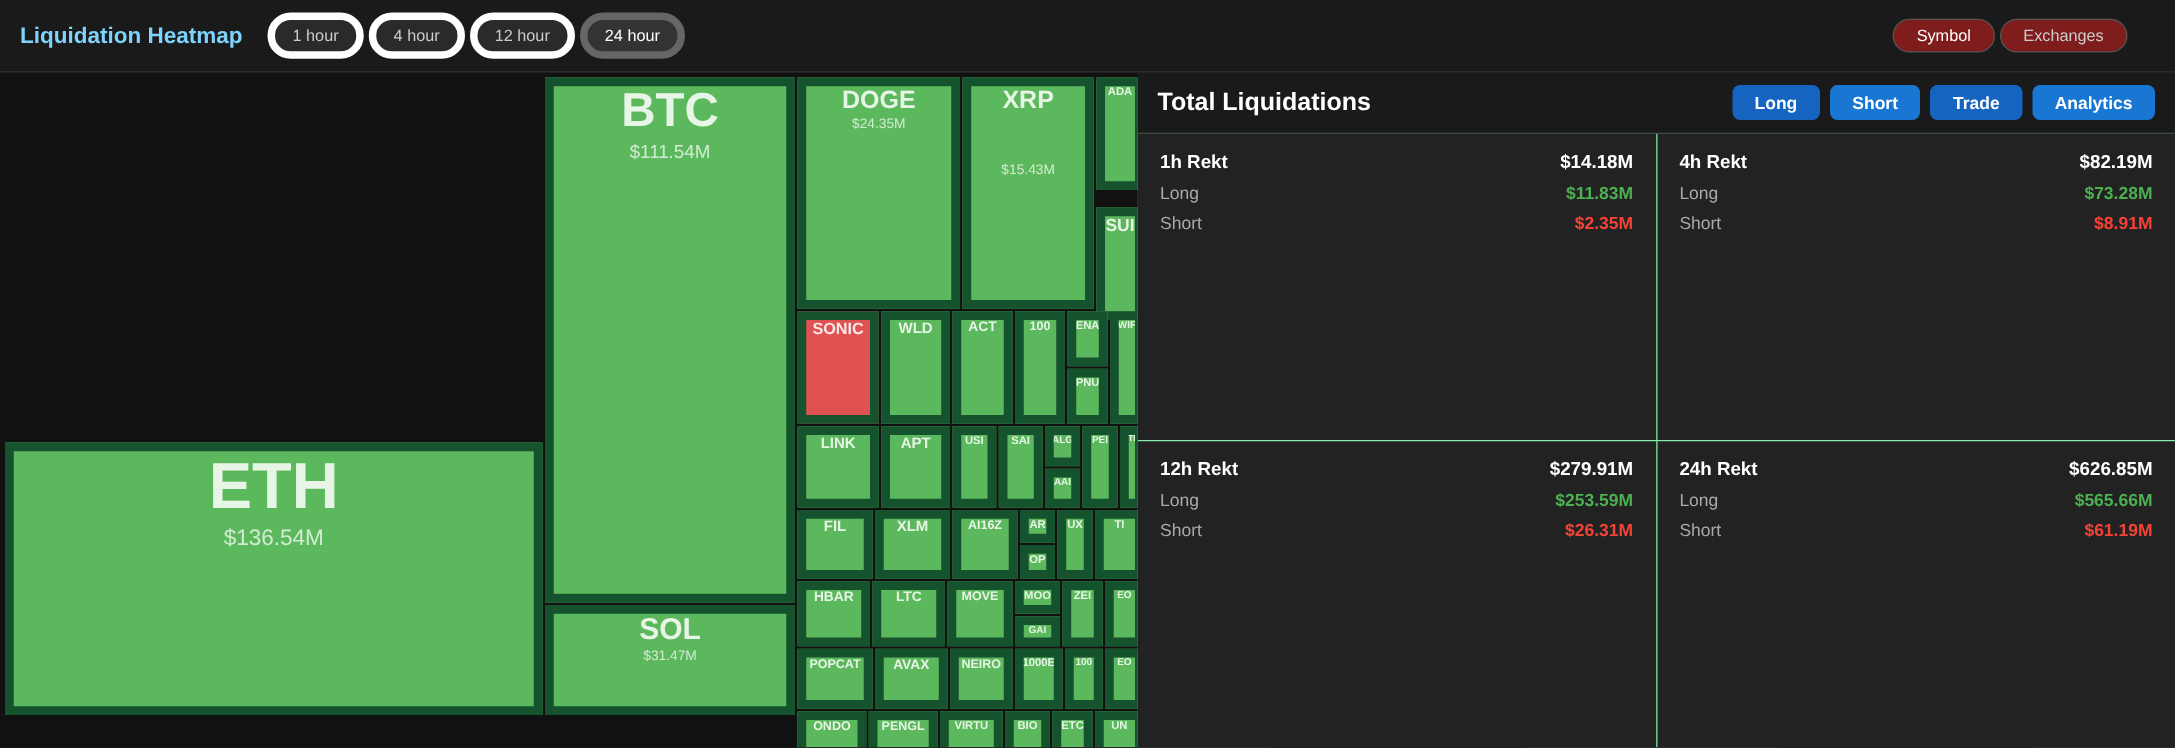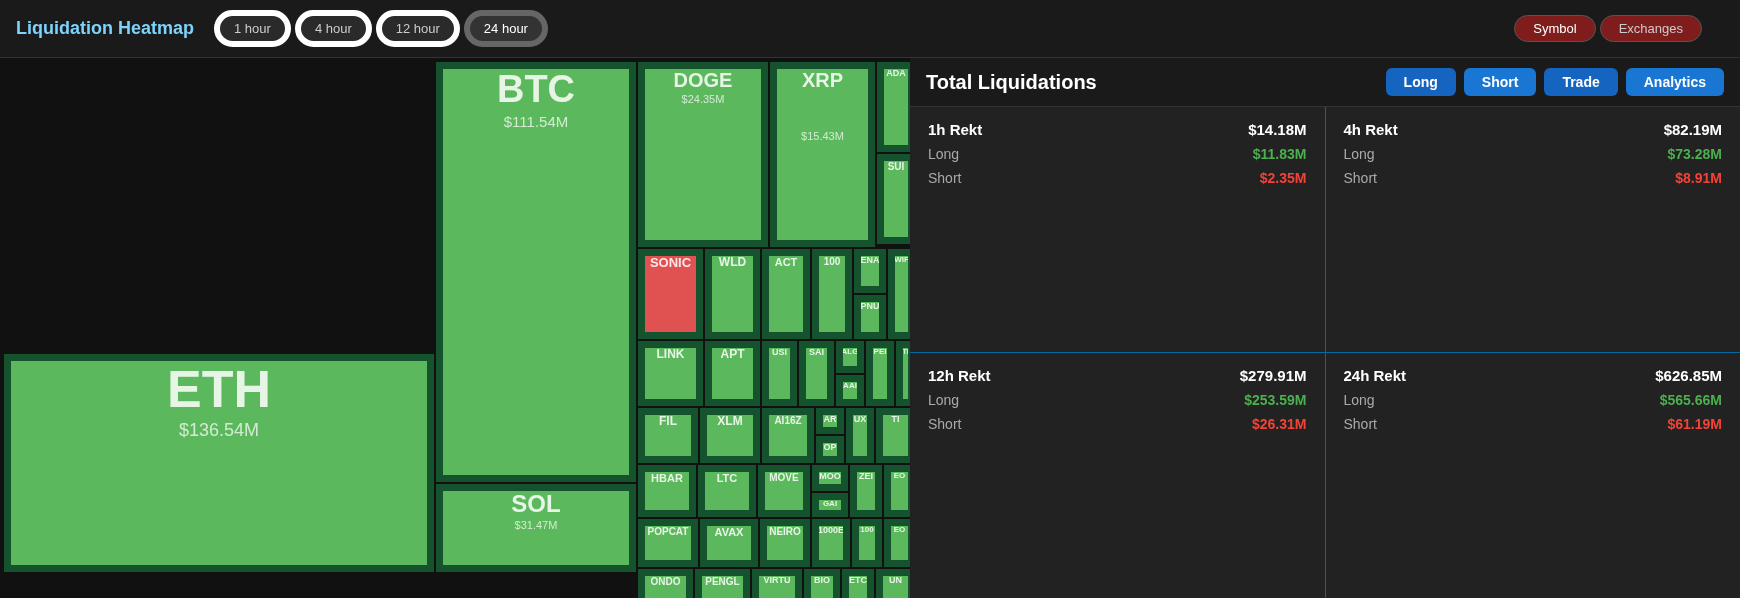--- a/index.html
+++ b/index.html
@@ -131,21 +131,21 @@
     }
     .btn-long { background: #1565c0; color: #fff; }
     .btn-short { background: #1976d2; color: #fff; }
     .btn-trade { background: #1565c0; color: #fff; }
     .btn-analytics { background: #1976d2; color: #fff; }
 
     .stats-grid {
       display: grid;
       grid-template-columns: 1fr 1fr;
       gap: 1px;
-      background: #0369a1;
+      background: #86efac;
       flex: 1;
       min-height: 0;
     }
     .stat-card {
       background: #222;
       padding: 14px 18px;
       display: flex;
       flex-direction: column;
       gap: 8px;
     }
@@ -223,21 +223,21 @@
 
       <div class="cell medium-green" style="left:766px;top:0;width:105px;height:185px;font-size:20px;gap:37px;">
         <span class="sym">XRP</span>
         <span class="val" style="font-size:11px;">$15.43M</span>
       </div>
 
       <div class="cell medium-green" style="left:873px;top:0;width:38px;height:90px;font-size:9px;">
         <span class="sym">ADA</span>
       </div>
 
-      <div class="cell medium-green" style="left:873px;top:92px;width:38px;height:90px;font-size:10px;">
+      <div class="cell medium-green" style="left:873px;top:104px;width:38px;height:90px;font-size:14px;">
         <span class="sym">SUI</span>
       </div>
 
       <div class="cell red" style="left:634px;top:187px;width:65px;height:90px;font-size:13px;">
         <span class="sym">SONIC</span>
       </div>
 
       <div class="cell medium-green" style="left:701px;top:187px;width:55px;height:90px;font-size:12px;">
         <span class="sym">WLD</span>
       </div>

